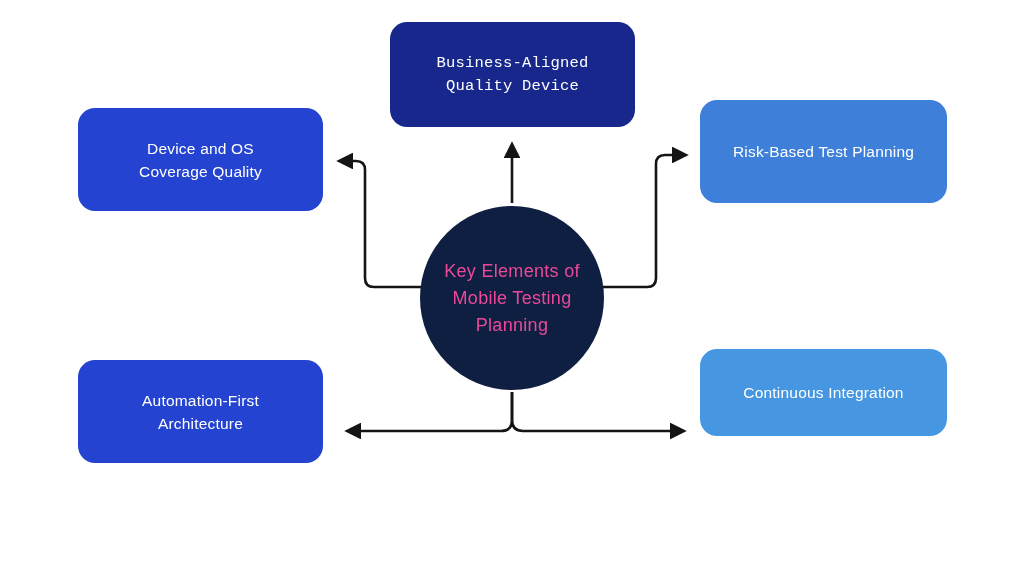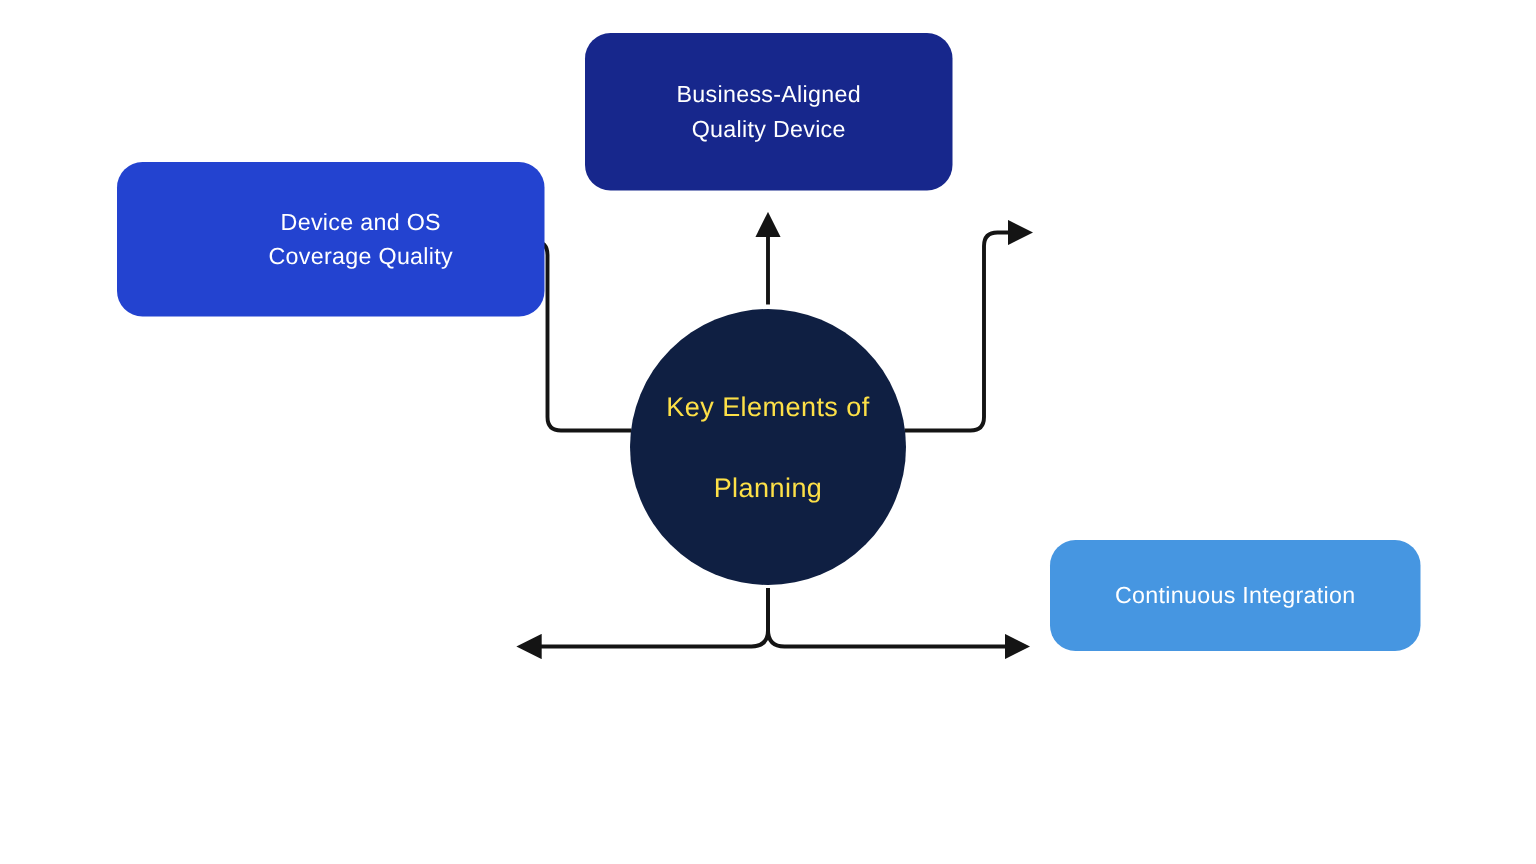--- a/index.html
+++ b/index.html
@@ -29,31 +29,31 @@
     font-size: 15.5px;
     line-height: 23px;
     letter-spacing: 0.2px;
     font-weight: 400;
   }
   .node .label { width: 100%; }
   .node-top          { left: 390px; top: 22px;  width: 245px; height: 105px; }
   .node-left-top     { left: 78px;  top: 108px; width: 245px; height: 103px; }
   .node-right-top    { left: 700px; top: 100px; width: 247px; height: 103px; }
   .node-left-bottom  { left: 78px;  top: 360px; width: 245px; height: 103px; }
-  .node-right-bottom { left: 700px; top: 360px; width: 247px; height: 74px; }
+  .node-right-bottom { left: 700px; top: 349px; width: 247px; height: 87px; }
   .center-circle {
     position: absolute;
     left: 420px; top: 206px;
     width: 184px; height: 184px;
     border-radius: 50%;
     display: flex;
     align-items: center;
     justify-content: center;
     text-align: center;
-    color: #fde047;
+    color: #ec4899;
     font-size: 18px;
     line-height: 27px;
     letter-spacing: 0.3px;
   }
 </style>
 </head>
 <body>
 
 <div class="canvas">
 
@@ -65,43 +65,54 @@
     </defs>
     <g fill="none" stroke="#141414" stroke-width="2.6" stroke-linecap="butt">
       <path d="M512,203 L512,148" marker-end="url(#ah)"></path>
       <path d="M421,287 L374,287 Q365,287 365,278 L365,170 Q365,161 356,161 L343,161" marker-end="url(#ah)"></path>
       <path d="M603,287 L647,287 Q656,287 656,278 L656,164 Q656,155 665,155 L682,155" marker-end="url(#ah)"></path>
       <path d="M512,392 L512,420 Q512,431 501,431 L351,431" marker-end="url(#ah)"></path>
       <path d="M512,392 L512,420 Q512,431 523,431 L680,431" marker-end="url(#ah)"></path>
     </g>
   </svg>
 
-  <div class="node node-top" style="background-color: rgb(23, 39, 140);">
+  <div class="node node-top" style="background-color: rgb(23, 39, 140); font-family: Liberation Mono, monospace;">
     <div class="label">
       <span>Business-Aligned</span><br>
       <span>Quality Device</span>
     </div>
   </div>
 
-  <div class="node node-left-top" style="background-color: rgb(35, 67, 208); padding-left: 40px;">
+  <div class="node node-left-top" style="background-color: rgb(35, 67, 208);">
     <div class="label">
       <span>Device and OS</span><br>
       <span>Coverage Quality</span>
     </div>
   </div>
 
+  <div class="node node-right-top" style="background-color: rgb(61, 127, 217);">
+    <div class="label">
+      <span>Risk-Based Test Planning</span>
+    </div>
+  </div>
 
+  <div class="node node-left-bottom" style="background-color: rgb(35, 67, 208);">
+    <div class="label">
+      <span>Automation-First</span><br>
+      <span>Architecture</span>
+    </div>
+  </div>
 
   <div class="node node-right-bottom" style="background-color: rgb(70, 150, 225);">
     <div class="label">
       <span>Continuous Integration</span><br>
     </div>
   </div>
 
   <div class="center-circle" style="background-color: rgb(15, 31, 66);">
     <div class="label">
       <span>Key Elements of</span><br>
-      <br>
+      <span>Mobile Testing</span><br>
       <span>Planning</span>
     </div>
   </div>
 
 </div>
 
 </body></html>

